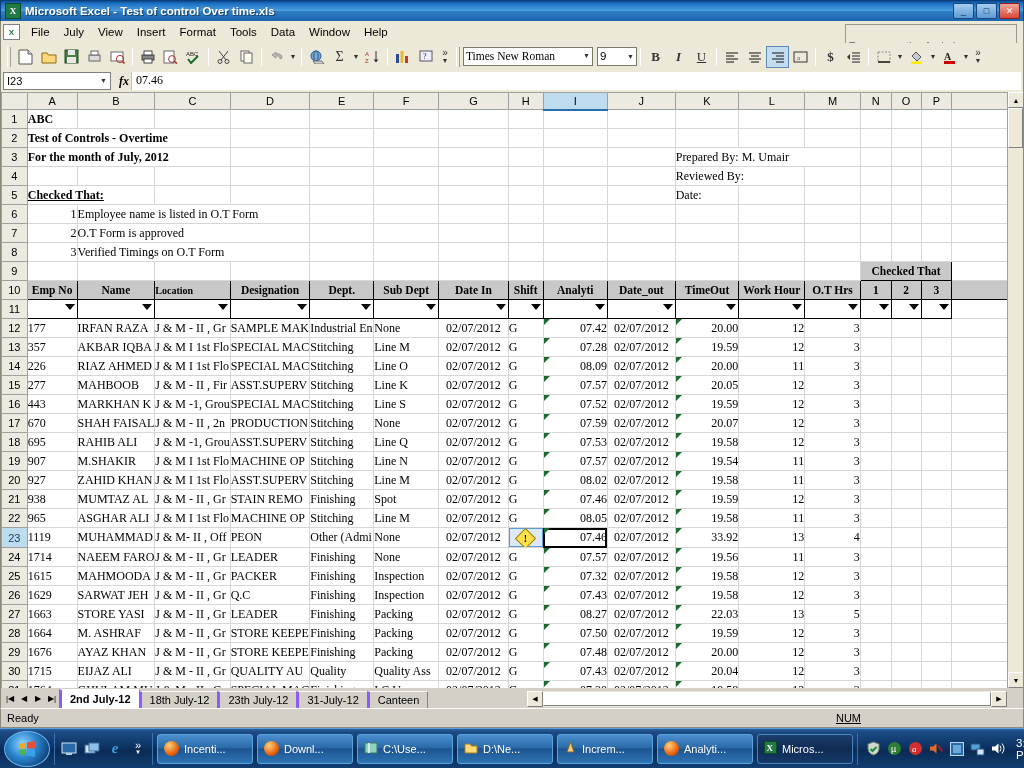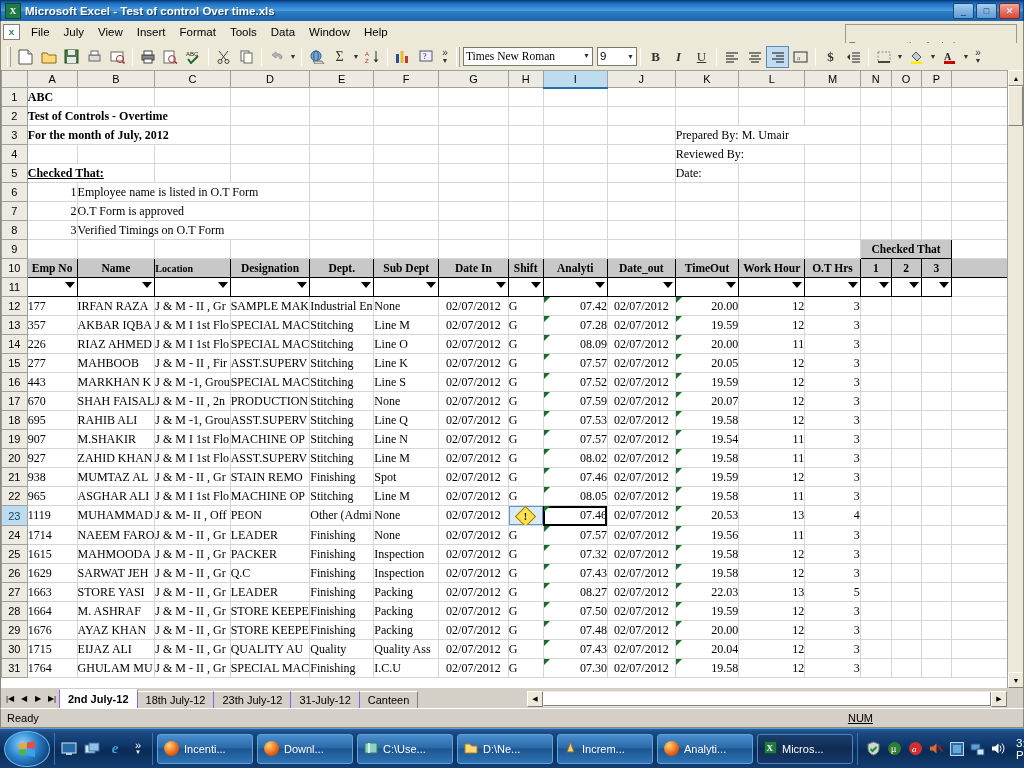--- a/index.html
+++ b/index.html
@@ -233,42 +233,42 @@
     display: flex; align-items: flex-end;
     border-left: 1px solid #8a8a7a; border-right: 1px solid #8a8a7a;
     padding-left: 2px;
     position: relative;
   }
   .navbtns { display: flex; align-items: center; gap: 0px; padding-bottom: 2px; }
   .navbtn { width: 14px; height: 16px; display: flex; align-items: center; justify-content: center; font-size: 8px; }
   .sheettab {
     height: 17px; padding: 1px 8px 0 8px;
     font-size: 11px; color: #000; background: #d4d0c8;
-    border-top: 1px solid #fff; border-left: 1px solid #8b5cf6; border-right: 1px solid #808080;
+    border-top: 1px solid #fff; border-left: 3px solid #8b5cf6; border-right: 1px solid #808080;
     font-family: "Liberation Sans", sans-serif;
     transform: skewX(0deg);
     margin-right: -1px;
     line-height: 15px;
     margin-top: 6px;
   }
   .sheettab.active { background: #fff; font-weight: bold; height: 19px; line-height: 17px; }
   .hscroll-area {
     position: absolute; right: 16px; bottom: 1px; width: 480px; height: 16px;
     background: #ece9d8; display: flex; align-items: center;
   }
 
   
   .statusbar {
     height: 20px; background: #d4d0c8;
     border: 1px solid #8a8a7a; border-top: 1px solid #fff;
     display: flex; align-items: center; padding: 0 6px;
     font-size: 11px;
     position: relative;
   }
-  .statusbar .num { position: absolute; right: 150px; text-decoration: underline; }
+  .statusbar .num { position: absolute; right: 162px; text-decoration: underline; }
 
   
   .taskbar {
     height: 40px;
     background: linear-gradient(to bottom, #2a5f9e 0%, #1b4a82 8%, #0d3465 45%, #0a2b55 55%, #123e72 100%);
     display: flex; align-items: center; gap: 4px; padding: 0 4px;
     border-top: 1px solid #5a9fd8;
   }
   .startorb {
     width: 46px; height: 36px; border-radius: 50%;
@@ -544,20 +544,30 @@
     </div>
     <div class="tbi" style="width:10px">
         <span class="caret">▼</span>
       </div>
     <div class="tbi" style="flex-direction:column;width:14px">
       <span style="font-size:10px;line-height:8px;">»</span>
         <span class="caret">▼</span>
     </div>
   </div>
 
+  <div class="formulabar">
+    <div class="namebox">
+      <span>I23</span>
+      <span class="caret">▼</span>
+    </div>
+    <div class="fx-area">
+      <span class="fx-label">fx</span>
+    </div>
+    <div class="formula-input">07.46</div>
+  </div>
 
   <div class="gridwrap">
     <table class="sheet">
       <colgroup>
         <col style="width:26px">
           <col style="width:50px">
           <col style="width:70px">
           <col style="width:71px">
         <col style="width:73px">
           <col style="width:64px">
@@ -1074,21 +1084,21 @@
             <td class="cell"><span>Other (Admi</span></td>
             <td class="cell"><span>None</span></td>
             <td class="cell c"><span>02/07/2012</span></td>
             <td class="cell">
               <div class="warnbox">
                 <span class="warnicon"></span>
               </div>
             </td>
             <td class="cell r  selcell"><span class="greenmark"></span><span>07.46</span></td>
             <td class="cell c"><span>02/07/2012</span></td>
-            <td class="cell r"><span class="greenmark"></span><span>20.53</span></td>
+            <td class="cell r"><span class="greenmark"></span><span>33.92</span></td>
             <td class="cell r"><span>13</span></td>
             <td class="cell r"><span>4</span></td>
             <td class="cell c"><span></span></td>
             <td class="cell c"><span></span></td>
             <td class="cell c"><span></span></td>
             <td class="cell plainblank"></td>
           </tr>
           <tr>
             <td class="rowhead">24</td>
             <td class="cell"><span>1714</span></td>

